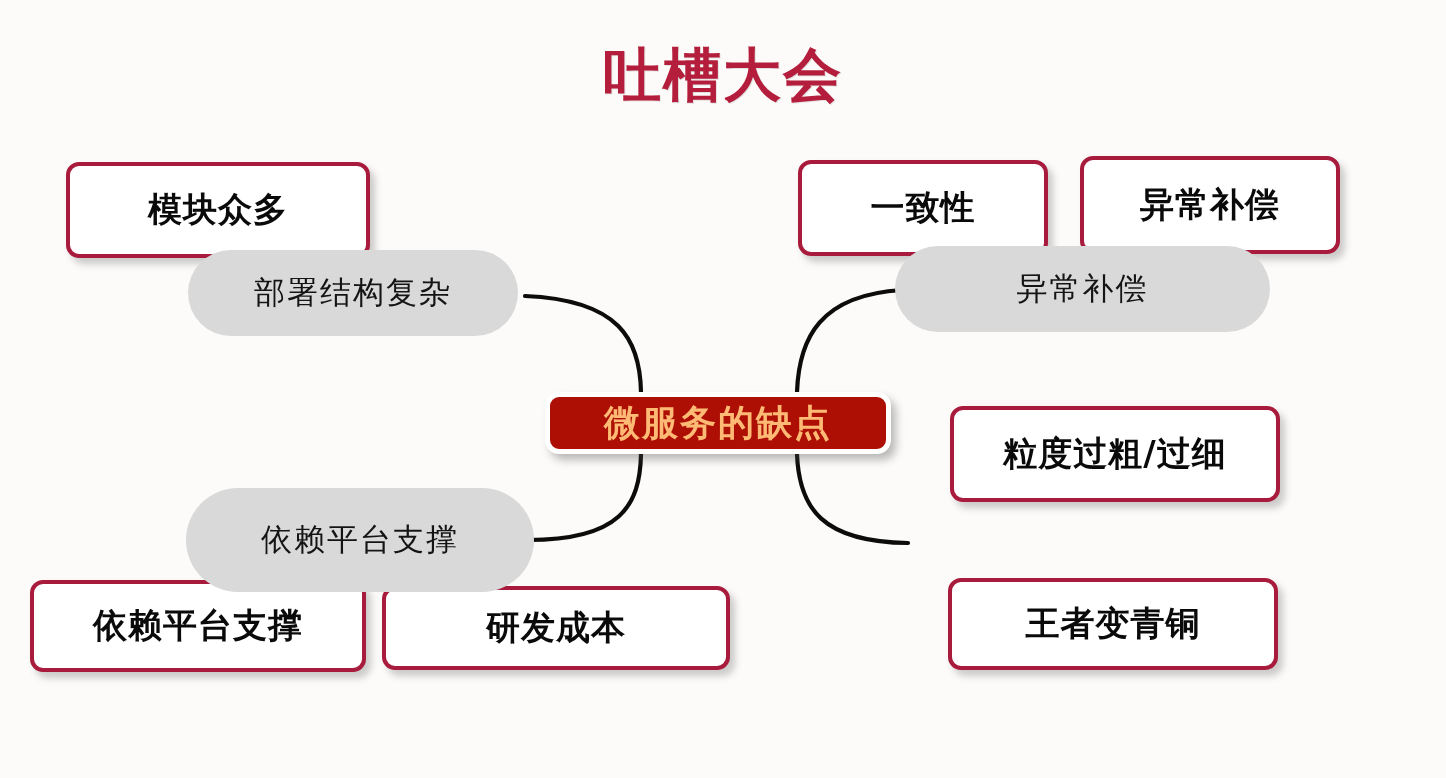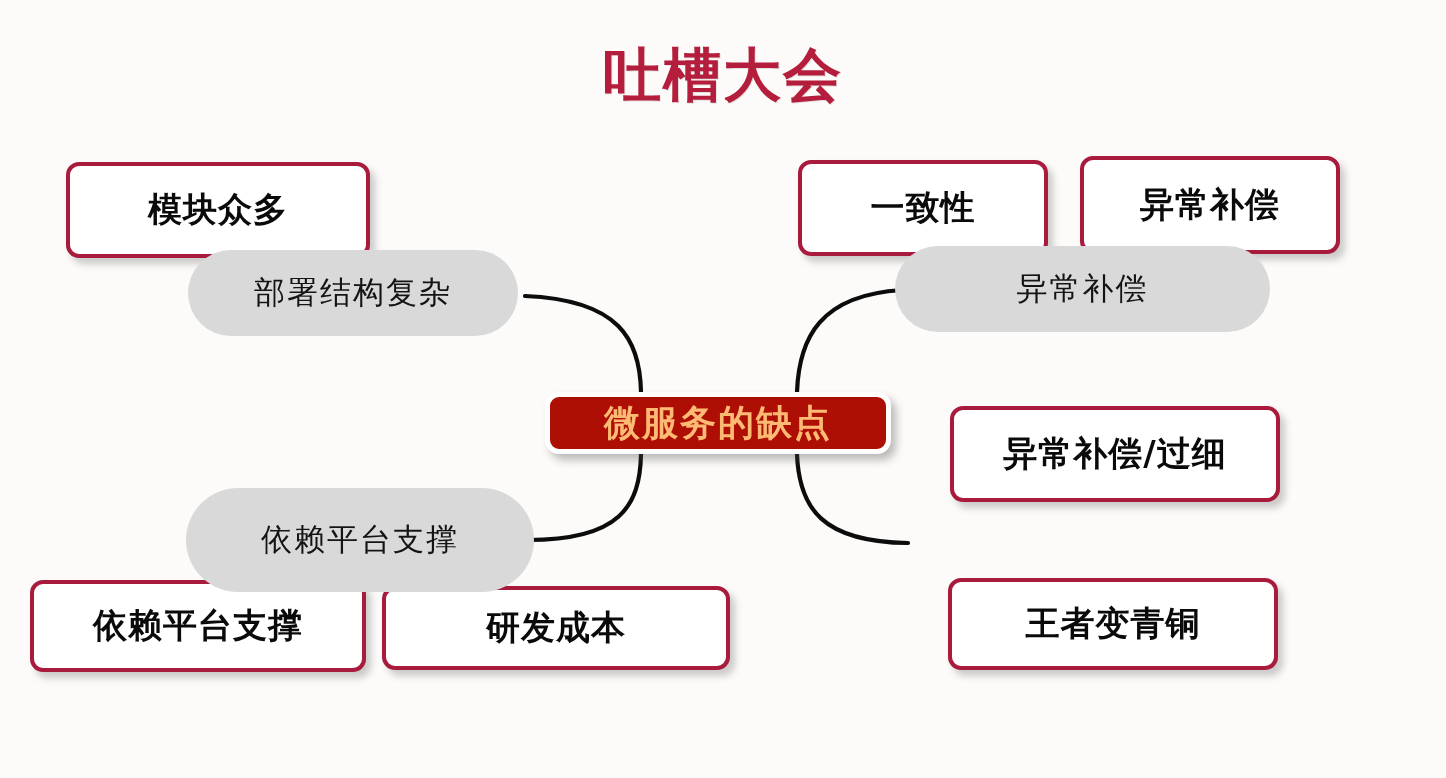--- a/index.html
+++ b/index.html
@@ -139,21 +139,21 @@
 
   <div class="pill" style="left:895px; top:246px; width:375px; height:86px;">
     <span>异常补偿</span>
   </div>
 
   <div class="center-node" style="left:545px; top:392px; width:346px; height:62px;">
     <span>微服务的缺点</span>
   </div>
 
   <div class="card" style="left:950px; top:406px; width:330px; height:96px;">
-    <span>异常补偿/过细</span>
+    <span>粒度过粗/过细</span>
   </div>
 
   <div class="card" style="left:948px; top:578px; width:330px; height:92px;">
     <span>王者变青铜</span>
   </div>
 
 
   <div class="card" style="left:30px; top:580px; width:336px; height:92px;">
     <span>依赖平台支撑</span>
   </div>

